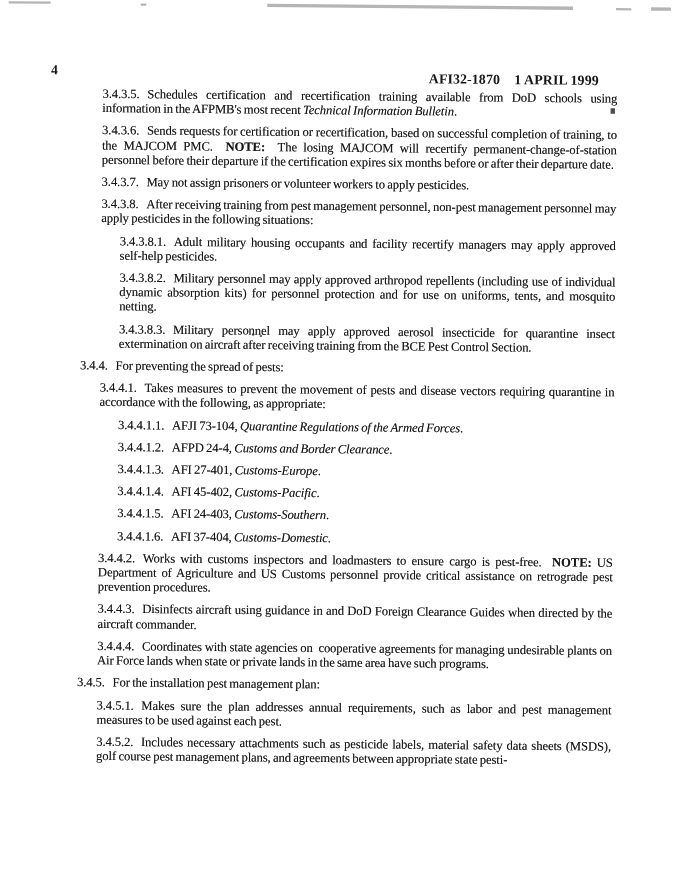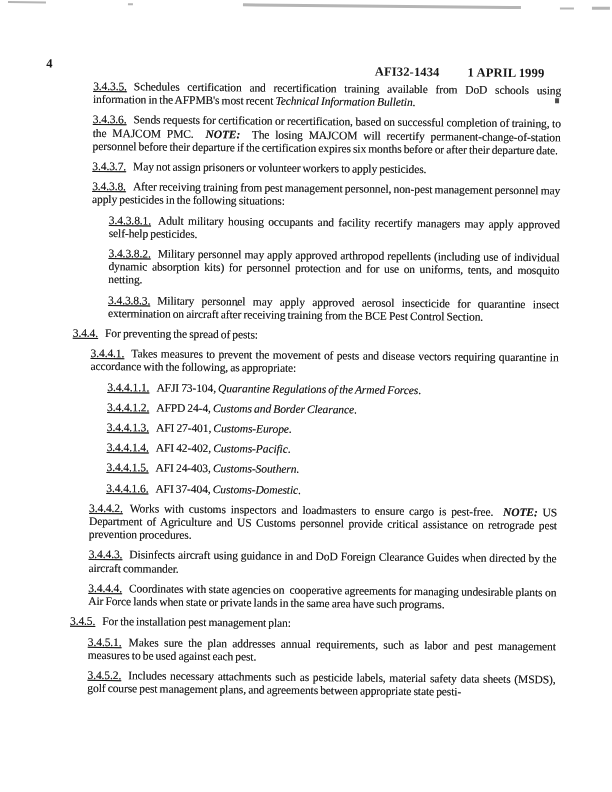--- a/index.html
+++ b/index.html
@@ -36,72 +36,72 @@
   .page-number{
     position:absolute;left:47px;top:56px;
     font-weight:bold;font-size:12.5px;
   }
   .doc-header{
     position:absolute;top:61px;right:67px;
     font-weight:bold;font-size:12.6px;
     letter-spacing:0.1px;
     white-space:nowrap;
   }
-  .doc-header .hdr-date{margin-left:28px;}
+  .doc-header .hdr-date{margin-left:13px;}
 
   .content{
     position:absolute;top:79px;left:0;right:0;
     font-size:11.5px;line-height:13.2px;
     letter-spacing:-0.1px;word-spacing:-0.6px;
     text-shadow:0 0 0.4px rgba(0,0,0,0.5);
   }
   .para{
     text-align:justify;
     margin:0 50px 7px 94px;
   }
   .para.lvl1{margin-left:76px;}
   .para.lvl3{margin-left:111px;}
-  .pnum{margin-right:7px;text-decoration:underline;}
+  .pnum{margin-right:7px;}
   .seg-i{font-style:italic;}
-  .seg-bi{font-style:italic;font-weight:bold;}
+  .seg-bi{font-weight:bold;}
 </style>
 </head>
 <body>
 
 <div class="sheet">
   <div class="scan-rotate">
 
     <div class="streak s1"></div>
     <div class="streak s2"></div>
     <div class="streak s3"></div>
     <div class="streak s4"></div>
     <div class="streak s5"></div>
     <div class="speck k1"></div>
     <div class="speck k2"></div>
     <div class="speck k3"></div>
 
     <div class="page-number">4</div>
     <div class="doc-header">
-      <span class="hdr-id">AFI32-1434</span><span class="hdr-date">1 APRIL 1999</span>
+      <span class="hdr-id">AFI32-1870</span><span class="hdr-date">1 APRIL 1999</span>
     </div>
 
     <div class="content" id="content">
         <div class="para lvl2"><span class="pnum">3.4.3.5.</span><span class="seg">Schedules certification and recertification training available from DoD schools using information in the AFPMB's most recent </span><span class="seg-i">Technical Information Bulletin</span><span class="seg">.</span></div>
         <div class="para lvl2"><span class="pnum">3.4.3.6.</span><span class="seg">Sends requests for certification or recertification, based on successful completion of training, to the MAJCOM PMC.&nbsp; </span><span class="seg-bi">NOTE:</span><span class="seg">&nbsp; The losing MAJCOM will recertify permanent-change-of-station personnel before their departure if the certification expires six months before or after their departure date.</span></div>
         <div class="para lvl2"><span class="pnum">3.4.3.7.</span><span class="seg">May not assign prisoners or volunteer workers to apply pesticides.</span></div>
         <div class="para lvl2"><span class="pnum">3.4.3.8.</span><span class="seg">After receiving training from pest management personnel, non-pest management personnel may apply pesticides in the following situations:</span></div>
         <div class="para lvl3"><span class="pnum">3.4.3.8.1.</span><span class="seg">Adult military housing occupants and facility recertify managers may apply approved self-help pesticides.</span></div>
         <div class="para lvl3"><span class="pnum">3.4.3.8.2.</span><span class="seg">Military personnel may apply approved arthropod repellents (including use of individual dynamic absorption kits) for personnel protection and for use on uniforms, tents, and mosquito netting.</span></div>
         <div class="para lvl3"><span class="pnum">3.4.3.8.3.</span><span class="seg">Military personnel may apply approved aerosol insecticide for quarantine insect extermination on aircraft after receiving training from the BCE Pest Control Section.</span></div>
         <div class="para lvl1"><span class="pnum">3.4.4.</span><span class="seg">For preventing the spread of pests:</span></div>
         <div class="para lvl2"><span class="pnum">3.4.4.1.</span><span class="seg">Takes measures to prevent the movement of pests and disease vectors requiring quarantine in accordance with the following, as appropriate:</span></div>
         <div class="para lvl3"><span class="pnum">3.4.4.1.1.</span><span class="seg">AFJI 73-104, </span><span class="seg-i">Quarantine Regulations of the Armed Forces</span><span class="seg">.</span></div>
         <div class="para lvl3"><span class="pnum">3.4.4.1.2.</span><span class="seg">AFPD 24-4, </span><span class="seg-i">Customs and Border Clearance</span><span class="seg">.</span></div>
         <div class="para lvl3"><span class="pnum">3.4.4.1.3.</span><span class="seg">AFI 27-401, </span><span class="seg-i">Customs-Europe</span><span class="seg">.</span></div>
-        <div class="para lvl3"><span class="pnum">3.4.4.1.4.</span><span class="seg">AFI 42-402, </span><span class="seg-i">Customs-Pacific</span><span class="seg">.</span></div>
+        <div class="para lvl3"><span class="pnum">3.4.4.1.4.</span><span class="seg">AFI 45-402, </span><span class="seg-i">Customs-Pacific</span><span class="seg">.</span></div>
         <div class="para lvl3"><span class="pnum">3.4.4.1.5.</span><span class="seg">AFI 24-403, </span><span class="seg-i">Customs-Southern</span><span class="seg">.</span></div>
         <div class="para lvl3"><span class="pnum">3.4.4.1.6.</span><span class="seg">AFI 37-404, </span><span class="seg-i">Customs-Domestic</span><span class="seg">.</span></div>
         <div class="para lvl2"><span class="pnum">3.4.4.2.</span><span class="seg">Works with customs inspectors and loadmasters to ensure cargo is pest-free.&nbsp; </span><span class="seg-bi">NOTE:</span><span class="seg"> US Department of Agriculture and US Customs personnel provide critical assistance on retrograde pest prevention procedures.</span></div>
         <div class="para lvl2"><span class="pnum">3.4.4.3.</span><span class="seg">Disinfects aircraft using guidance in and DoD Foreign Clearance Guides when directed by the aircraft commander.</span></div>
         <div class="para lvl2"><span class="pnum">3.4.4.4.</span><span class="seg">Coordinates with state agencies on&nbsp; cooperative agreements for managing undesirable plants on Air Force lands when state or private lands in the same area have such programs.</span></div>
         <div class="para lvl1"><span class="pnum">3.4.5.</span><span class="seg">For the installation pest management plan:</span></div>
         <div class="para lvl2"><span class="pnum">3.4.5.1.</span><span class="seg">Makes sure the plan addresses annual requirements, such as labor and pest management measures to be used against each pest.</span></div>
         <div class="para lvl2"><span class="pnum">3.4.5.2.</span><span class="seg">Includes necessary attachments such as pesticide labels, material safety data sheets (MSDS), golf course pest management plans, and agreements between appropriate state pesti-</span></div>
       </div>
 

